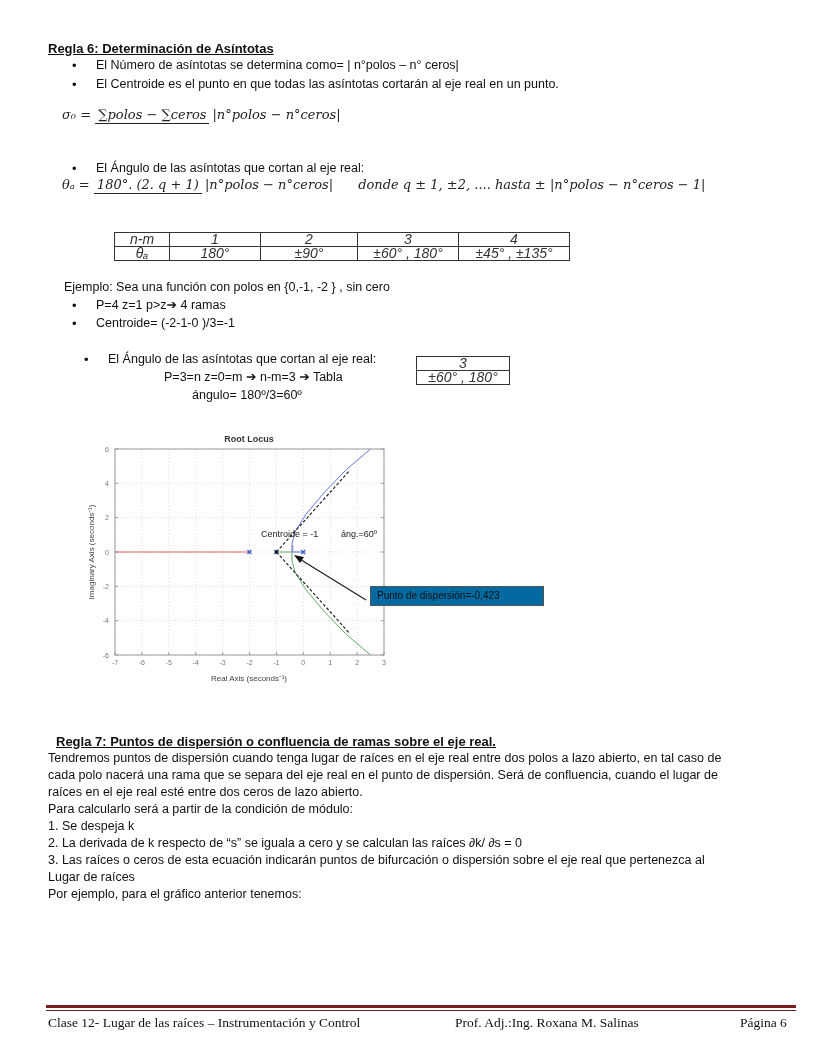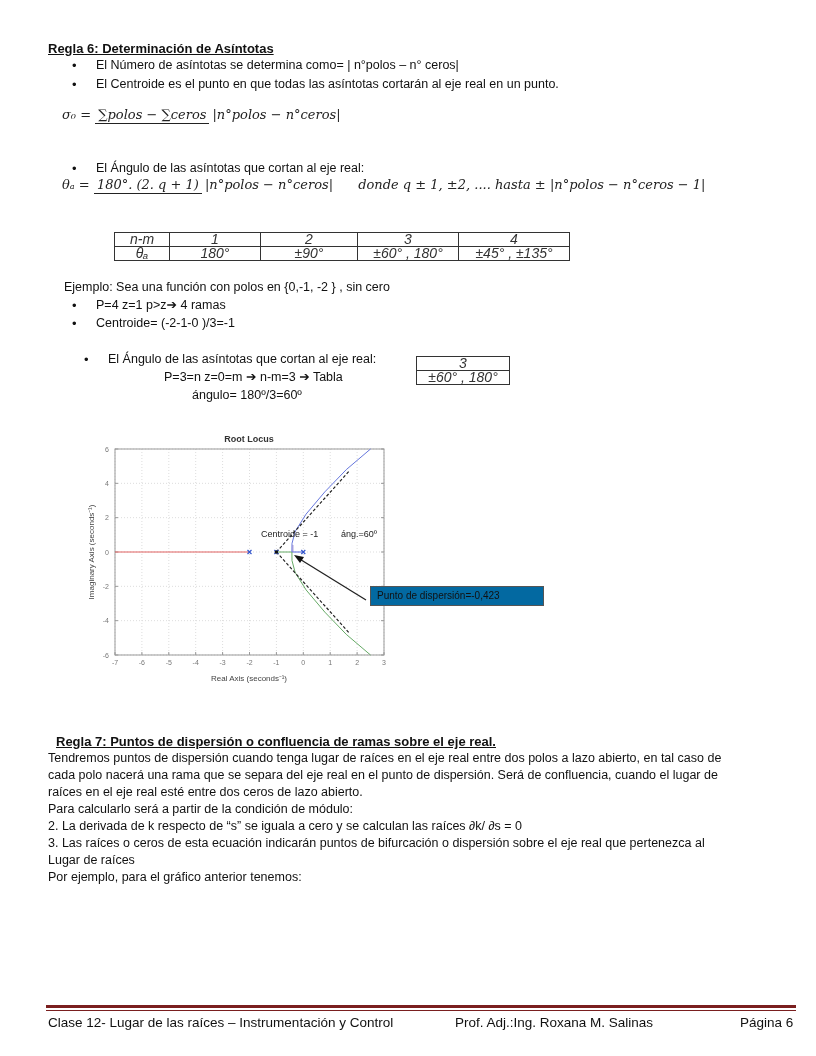--- a/index.html
+++ b/index.html
@@ -8,21 +8,21 @@
   .abs { position: absolute; }
   .txt { font-size: 12.5px; line-height: 17px; white-space: nowrap; }
   .heading { font-weight: bold; text-decoration: underline; font-size: 13px; }
   .bullet::before { content: "\2022"; position: absolute; left: -24px; font-size: 13px; }
   .math { font-family: "DejaVu Serif", serif; font-style: italic; font-size: 13px; color: #222; }
   .frac { display: inline-flex; vertical-align: middle; }
   .frac .num { padding: 0 3px; border-bottom: 1px solid #222; line-height: 17px; }
   .frac .den { padding: 0 3px; line-height: 17px; }
   table.angles { border-collapse: collapse; font-family: "Liberation Sans", sans-serif; font-style: italic; font-size: 14px; color: #333; }
   table.angles td { border: 1px solid #333; text-align: center; height: 13px; padding: 0; line-height: 13px; }
-  .footer { font-family: Liberation Sans, sans-serif; font-size: 13.5px; color: #111; }
+  .footer { font-family: Liberation Serif, serif; font-size: 13.5px; color: #111; }
   .rule1 { background: #7a1f1f; height: 3px; }
   .rule2 { background: #7a1f1f; height: 1px; }
   .annot { border: 1px solid #555; background: #0369a1; font-size: 10px; padding: 0 6px; line-height: 18px; }
 </style>
 </head>
 <body>
 
 <div class="abs txt heading" style="left:48px;top:40px;">Regla 6: Determinación de Asíntotas</div>
 <div class="abs txt bullet" style="left:96px;top:57px;">El Número de asíntotas se determina como= | n°polos – n° ceros|</div>
 <div class="abs txt bullet" style="left:96px;top:76px;">El Centroide es el punto en que todas las asíntotas cortarán al eje real en un punto.</div>
@@ -178,20 +178,21 @@
 </svg>
 
 <div class="abs annot" style="left:370px;top:586px;width:160px;">Punto de dispersión=-0,423</div>
 
 <div class="abs txt heading" style="left:48px;top:733px;margin-left:8px;">Regla 7: Puntos de dispersión o confluencia de ramas sobre el eje real.</div>
 <div class="abs" style="left:48px;top:750px;">
   <div class="txt">Tendremos puntos de dispersión cuando tenga lugar de raíces en el eje real entre dos polos a lazo abierto, en tal caso de</div>
   <div class="txt">cada polo nacerá una rama que se separa del eje real en el punto de dispersión. Será de confluencia, cuando el lugar de</div>
   <div class="txt">raíces en el eje real esté entre dos ceros de lazo abierto.</div>
   <div class="txt">Para calcularlo será a partir de la condición de módulo:</div>
+  <div class="txt">1. Se despeja k</div>
   <div class="txt">2. La derivada de k respecto de “s” se iguala a cero y se calculan las raíces ∂k/ ∂s = 0</div>
   <div class="txt">3. Las raíces o ceros de esta ecuación indicarán puntos de bifurcación o dispersión sobre el eje real que pertenezca al</div>
   <div class="txt">Lugar de raíces</div>
   <div class="txt">Por ejemplo, para el gráfico anterior tenemos:</div>
 </div>
 
 <div class="abs rule1" style="left:46px;top:1005px;width:750px;"></div>
 <div class="abs rule2" style="left:46px;top:1010px;width:750px;"></div>
 <div class="abs footer" style="left:48px;top:1015px;">Clase 12- Lugar de las raíces – Instrumentación y Control</div>
 <div class="abs footer" style="left:455px;top:1015px;">Prof. Adj.:Ing. Roxana M. Salinas</div>

